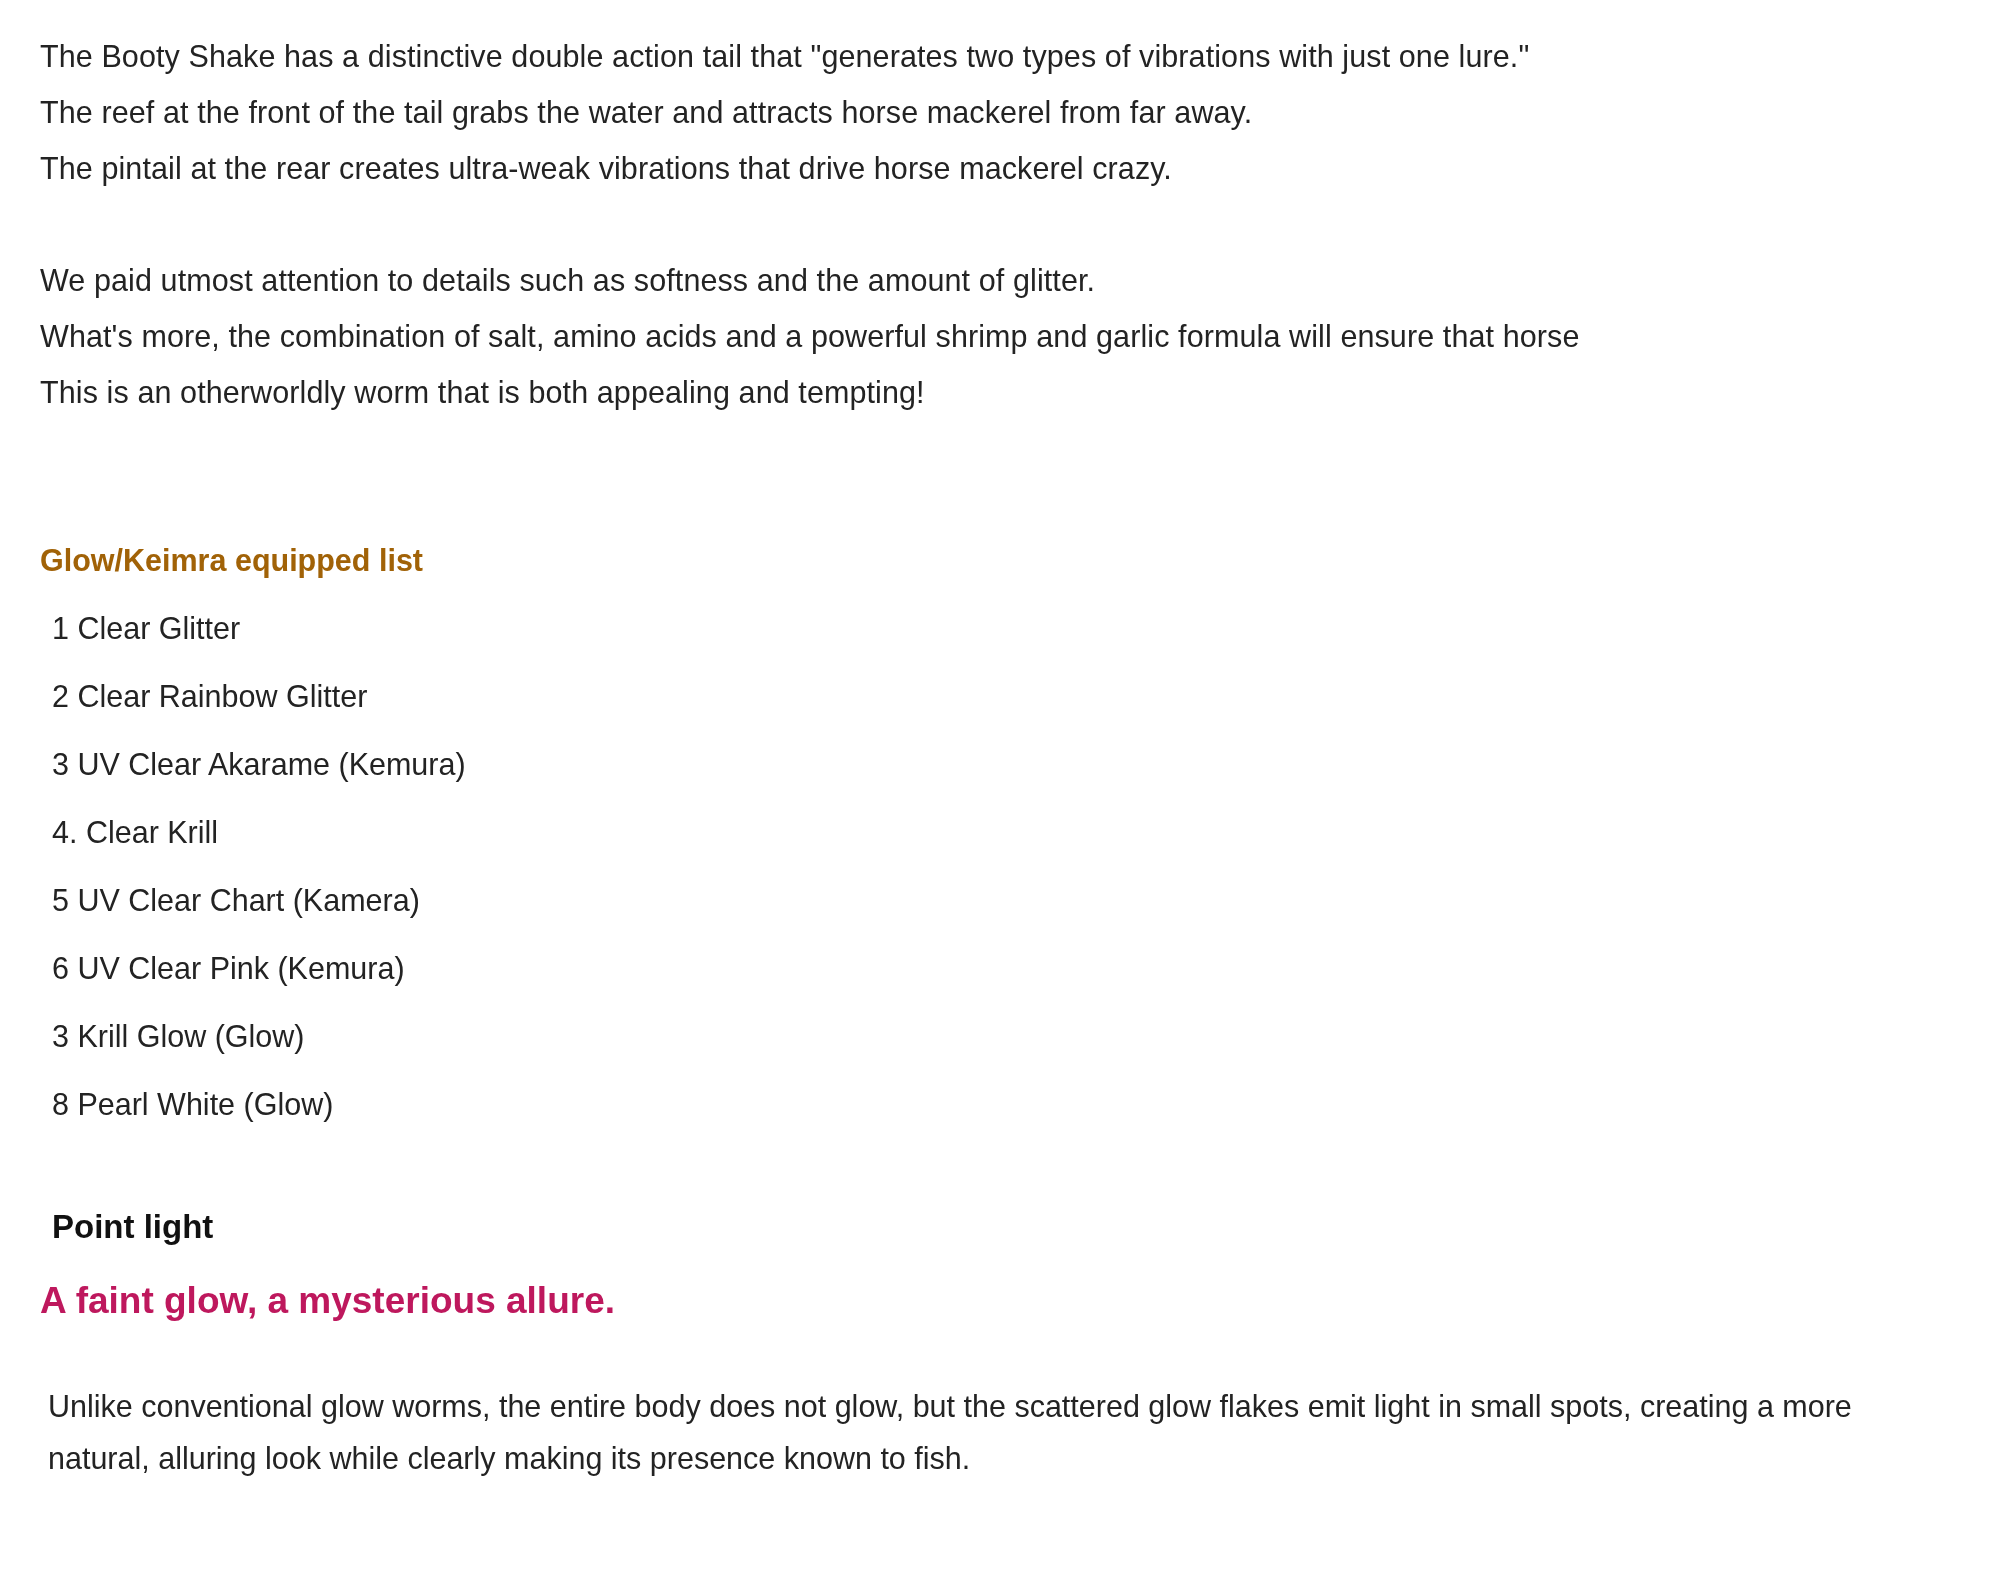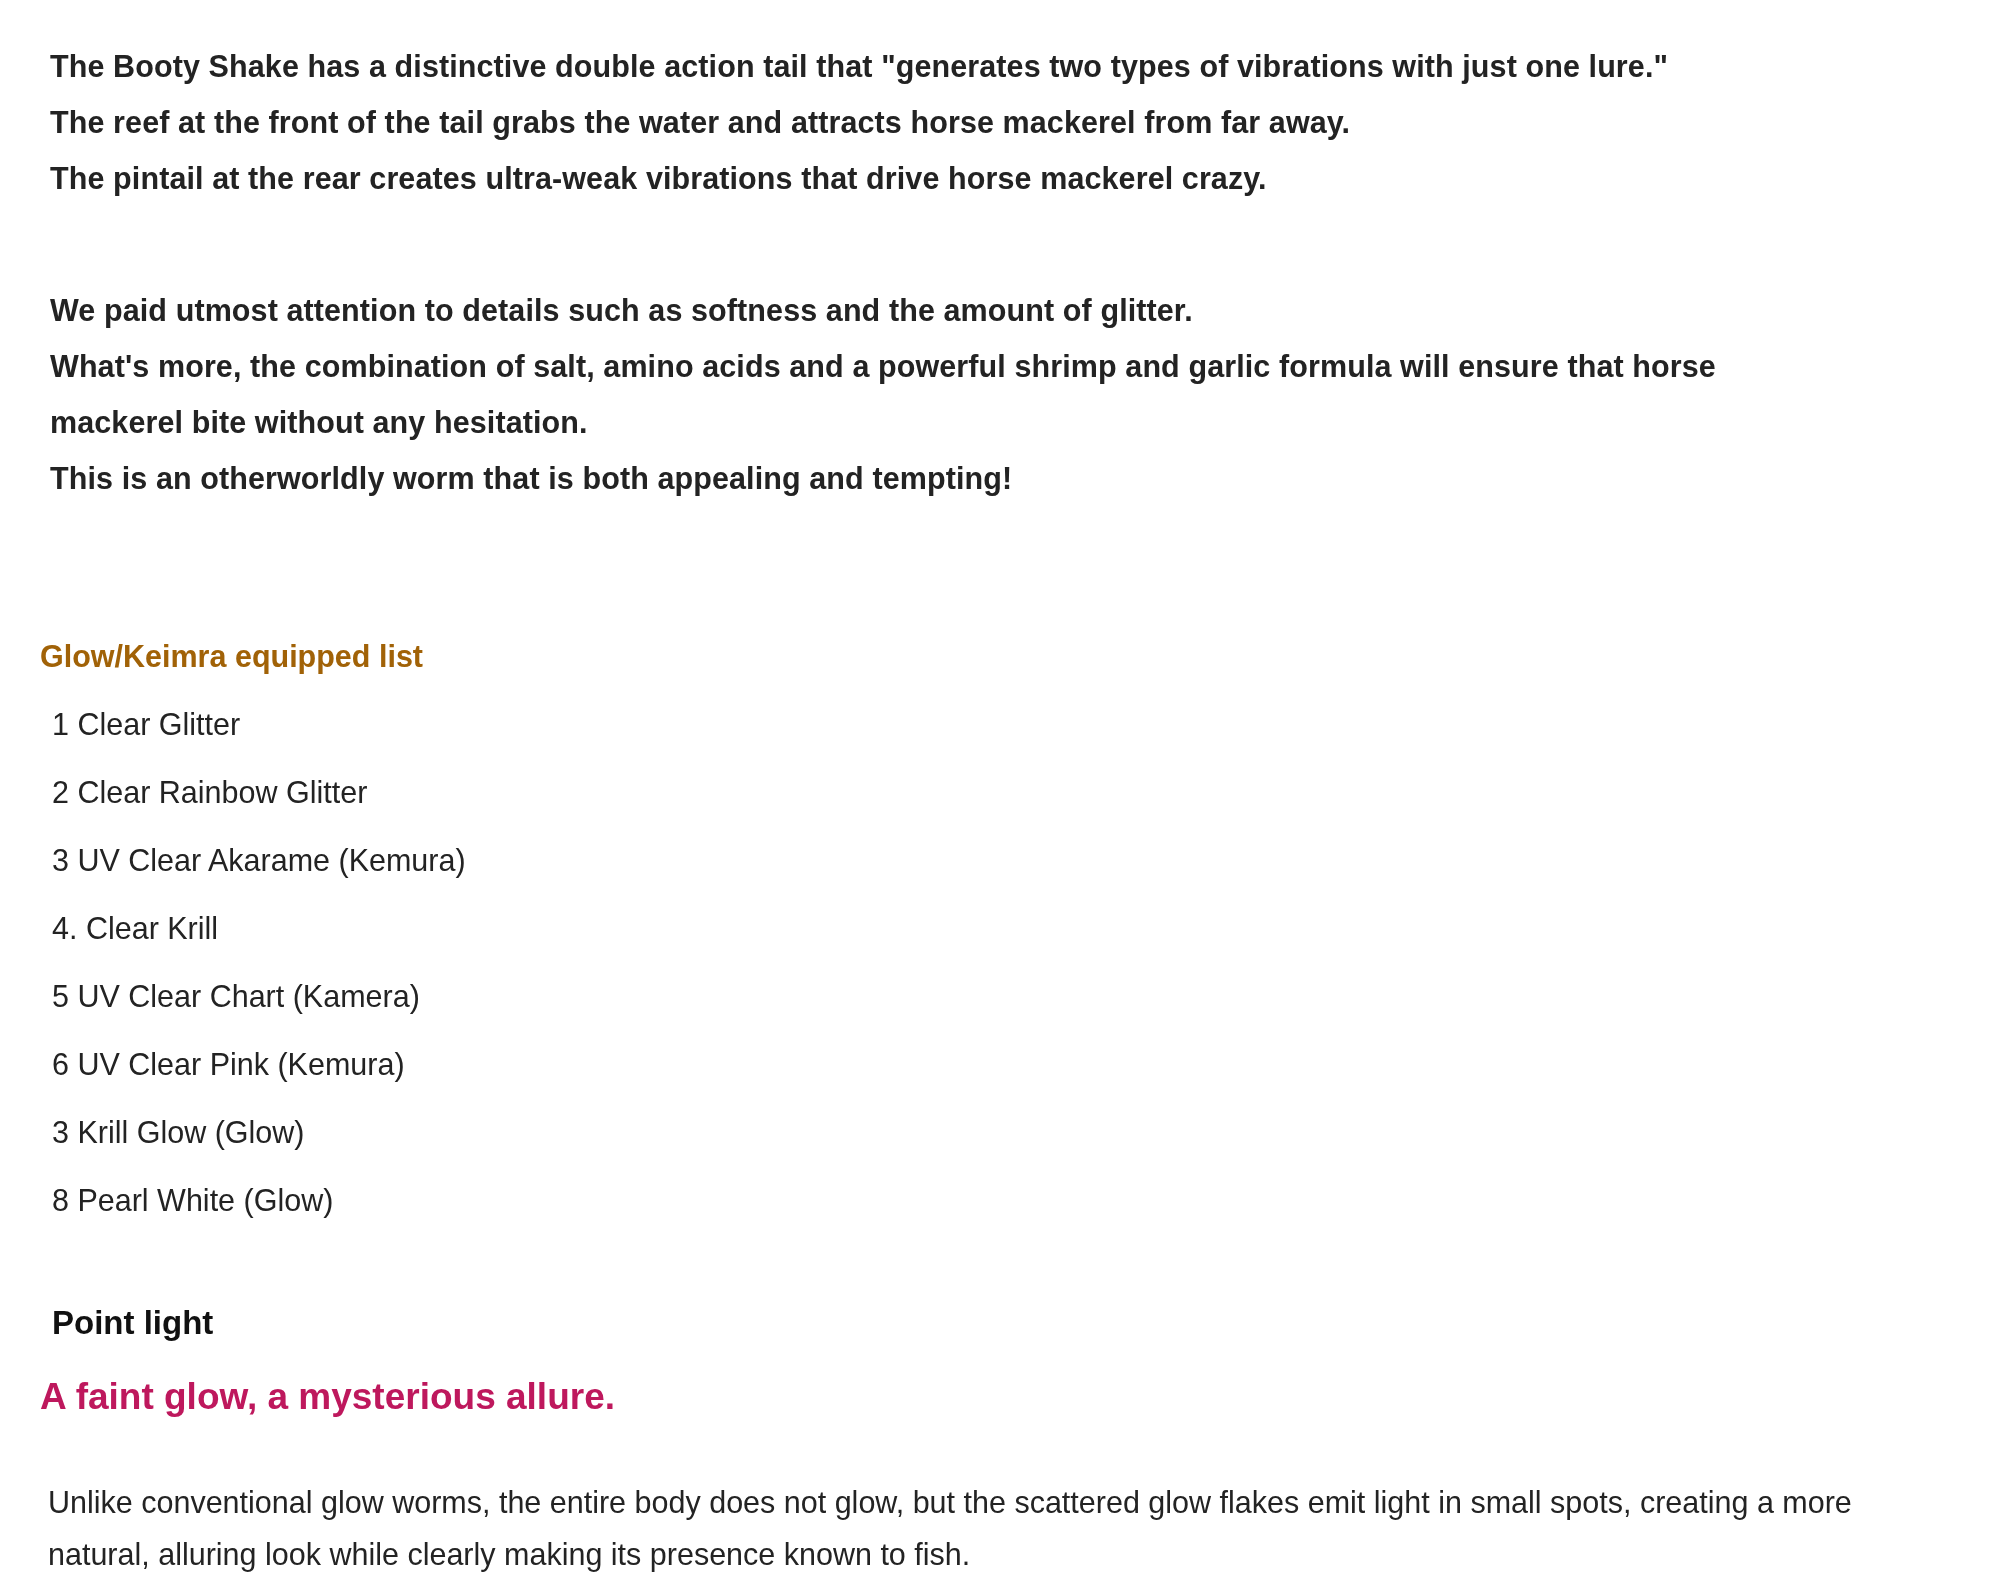--- a/index.html
+++ b/index.html
@@ -18,23 +18,22 @@
     box-sizing: border-box;
     width: 2000px;
     min-height: 1578px;
     padding: 28px 50px 20px 40px;
     background: #ffffff;
   }
   .para {
     font-size: 30.5px;
     line-height: 56px;
     color: #232323;
-    margin: 10px;
+    margin: 0;
     letter-spacing: 0.1px;
-    font-weight: bold;
   }
   .para .line {
     display: block;
   }
   .spacer-lg {
     height: 112px;
   }
   .spacer-md {
     height: 56px;
   }
@@ -90,21 +89,20 @@
     <span class="line">The Booty Shake has a distinctive double action tail that "generates two types of vibrations with just one lure."</span>
     <span class="line">The reef at the front of the tail grabs the water and attracts horse mackerel from far away.</span>
     <span class="line">The pintail at the rear creates ultra-weak vibrations that drive horse mackerel crazy.</span>
   </p>
 
   <div class="spacer-md"></div>
 
   <p class="para">
     <span class="line">We paid utmost attention to details such as softness and the amount of glitter.</span>
     <span class="line">What's more, the combination of salt, amino acids and a powerful shrimp and garlic formula will ensure that horse</span>
-    <span class="line">mackerel bite without any hesitation.</span>
     <span class="line">This is an otherworldly worm that is both appealing and tempting!</span>
   </p>
 
   <div class="spacer-lg"></div>
 
   <h2 class="block-heading">Glow/Keimra equipped list</h2>
 
   <ul class="list">
     <li>1 Clear Glitter</li>
     <li>2 Clear Rainbow Glitter</li>

